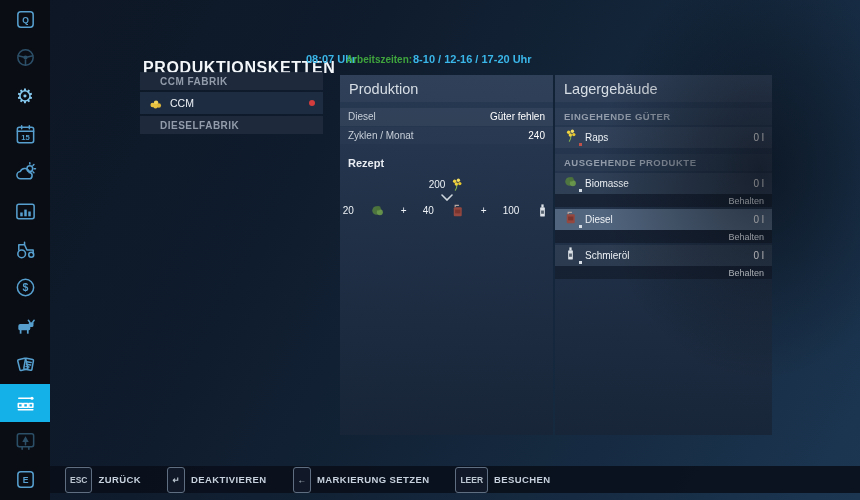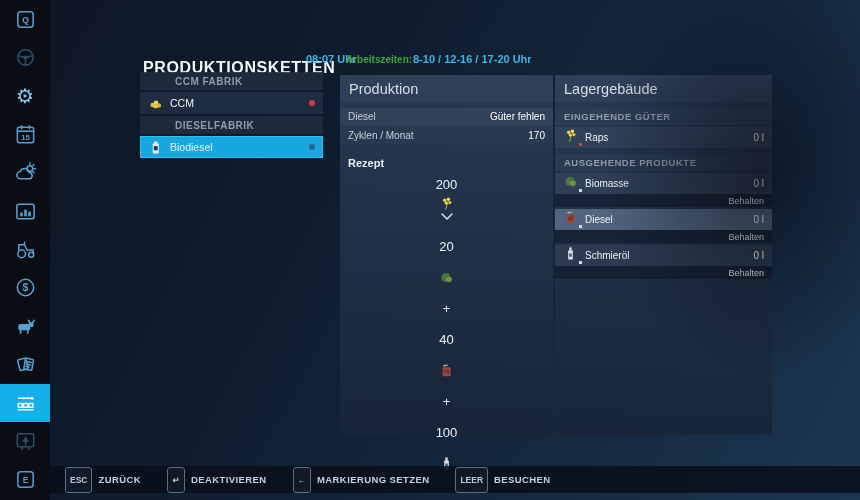--- a/index.html
+++ b/index.html
@@ -27,21 +27,21 @@
   
   .page-title { position:absolute; left:143px; top:48px; font-size:16px; font-weight:bold;
     color:#f3f6f9; letter-spacing:0.6px;margin-top:11px; }
   .hdr-time { position:absolute; left:306px; top:53px; font-size:11px; font-weight:bold; color:#3ab6e8; }
   .hdr-work-label { position:absolute; left:346px; top:54px; font-size:10px; font-weight:bold; color:#3fa53c; }
   .hdr-work-hours { position:absolute; left:413px; top:53px; font-size:11px; font-weight:bold; color:#3ab6e8; }
 
   
   .factory-list { position:absolute; left:140px; top:72px; width:183px; }
   .group-header { height:18px; margin-bottom:2px; background:rgba(33,45,63,0.85);
-    display:flex; align-items:center; padding-left:35px; font-size:10px; font-weight:bold;
+    display:flex; align-items:center; padding-left:20px; font-size:10px; font-weight:bold;
     letter-spacing:0.5px; color:#929caa; }
   .factory-row { height:22px; margin-bottom:2px; background:#1e2c42; display:flex; align-items:center;
     padding:0 8px; cursor:pointer; }
   .factory-row.selected { background:#17a8e0; box-shadow:0 0 0 1px #2fc0f2 inset; }
   .factory-row .f-label { font-size:10.5px; color:#eef2f6; margin-left:7px; flex:1; }
   .factory-row svg { width:15px; height:15px; }
   .dot { width:6px; height:6px; border-radius:50%; }
   .dot.red { background:#d23c3c; }
   .dot.blue { background:#2e5f93; }
 
@@ -56,24 +56,24 @@
   .info-rows { margin-top:6px; }
   .info-row { height:17.5px; display:flex; align-items:center; justify-content:space-between;
     padding:0 8px; margin-bottom:1px; }
   .info-row:nth-child(odd) { background:rgba(255,255,255,0.055); }
   .info-row:nth-child(even) { background:rgba(255,255,255,0.02); }
   .info-label { font-size:10px; color:#c7cfd9; }
   .info-value { font-size:10px; color:#ffffff; }
 
   .recipe-label { margin:13px 0 0 8px; font-size:11px; font-weight:bold; color:#e9edf2; }
   .recipe-out, .recipe-in { display:flex; align-items:center; justify-content:center; gap:4px;
-    font-size:13px; color:#eef2f6;flex-direction:column; }
+    font-size:10px; color:#eef2f6; }
   .recipe-out { margin-top:8px; }
   .recipe-chevron { display:flex; justify-content:center; margin:2px 0; }
-  .recipe-in { margin-top:19px;gap:16px; }
+  .recipe-in { margin-top:2px;gap:16px; }
   .recipe-in svg, .recipe-out svg, .item-icon svg { width:15px; height:15px; }
   .plus { color:#eef2f6; }
 
   
   .section-header { height:17px; margin-top:6px; display:flex; align-items:center; padding-left:9px;
     background:rgba(255,255,255,0.03); font-size:9.5px; font-weight:bold; letter-spacing:0.5px; color:#939dab; }
   .store-item { margin-top:2px; }
   .store-main { height:21px; display:flex; align-items:center; padding:0 8px; gap:7px;
     background:rgba(255,255,255,0.06); position:relative; cursor:pointer; }
   .store-main.hl { background:#51657e; }
@@ -210,41 +210,32 @@
         <circle cx="8.6" cy="7.2" r="2.4" fill="#f0d25a"></circle>
         <circle cx="11.5" cy="10" r="2.4" fill="#e0b838"></circle>
         <circle cx="8" cy="11" r="2.4" fill="#e9c33f"></circle>
       </svg>
       <span class="f-label">CCM</span>
       <span class="dot red"></span>
     </div>
     <div class="group-header">
       <span>DIESELFABRIK</span>
     </div>
-    <div class="factory-row selected">
-      <svg viewBox="0 0 16 16">
-        <rect x="6.5" y="1.5" width="3.5" height="2" fill="#e8ebee"></rect>
-        <rect x="5" y="3.5" width="6.5" height="11" rx="1" fill="#e8ebee"></rect>
-        <rect x="6.2" y="6.5" width="4.1" height="4.5" fill="#27394e"></rect>
-      </svg>
-      <span class="f-label">Biodiesel</span>
-      <span class="dot blue"></span>
-    </div>
   </div>
 
   <section class="panel prod-panel">
     <div class="panel-title">Produktion</div>
     <div class="info-rows">
       <div class="info-row">
         <span class="info-label">Diesel</span>
         <span class="info-value">Güter fehlen</span>
       </div>
       <div class="info-row">
         <span class="info-label">Zyklen / Monat</span>
-        <span class="info-value">170</span>
+        <span class="info-value">240</span>
       </div>
     </div>
 
     <div class="recipe-label">Rezept</div>
     <div class="recipe-out">
       <span>200</span>
       <svg viewBox="0 0 16 16">
         <path d="M8.5 8 C8.5 11 8 12.5 6.5 14.5" stroke="#7fae4f" stroke-width="1.2" fill="none"></path>
         <circle cx="6" cy="4.5" r="1.8" fill="#efd23d"></circle>
         <circle cx="10" cy="3.5" r="1.8" fill="#f4df63"></circle>

